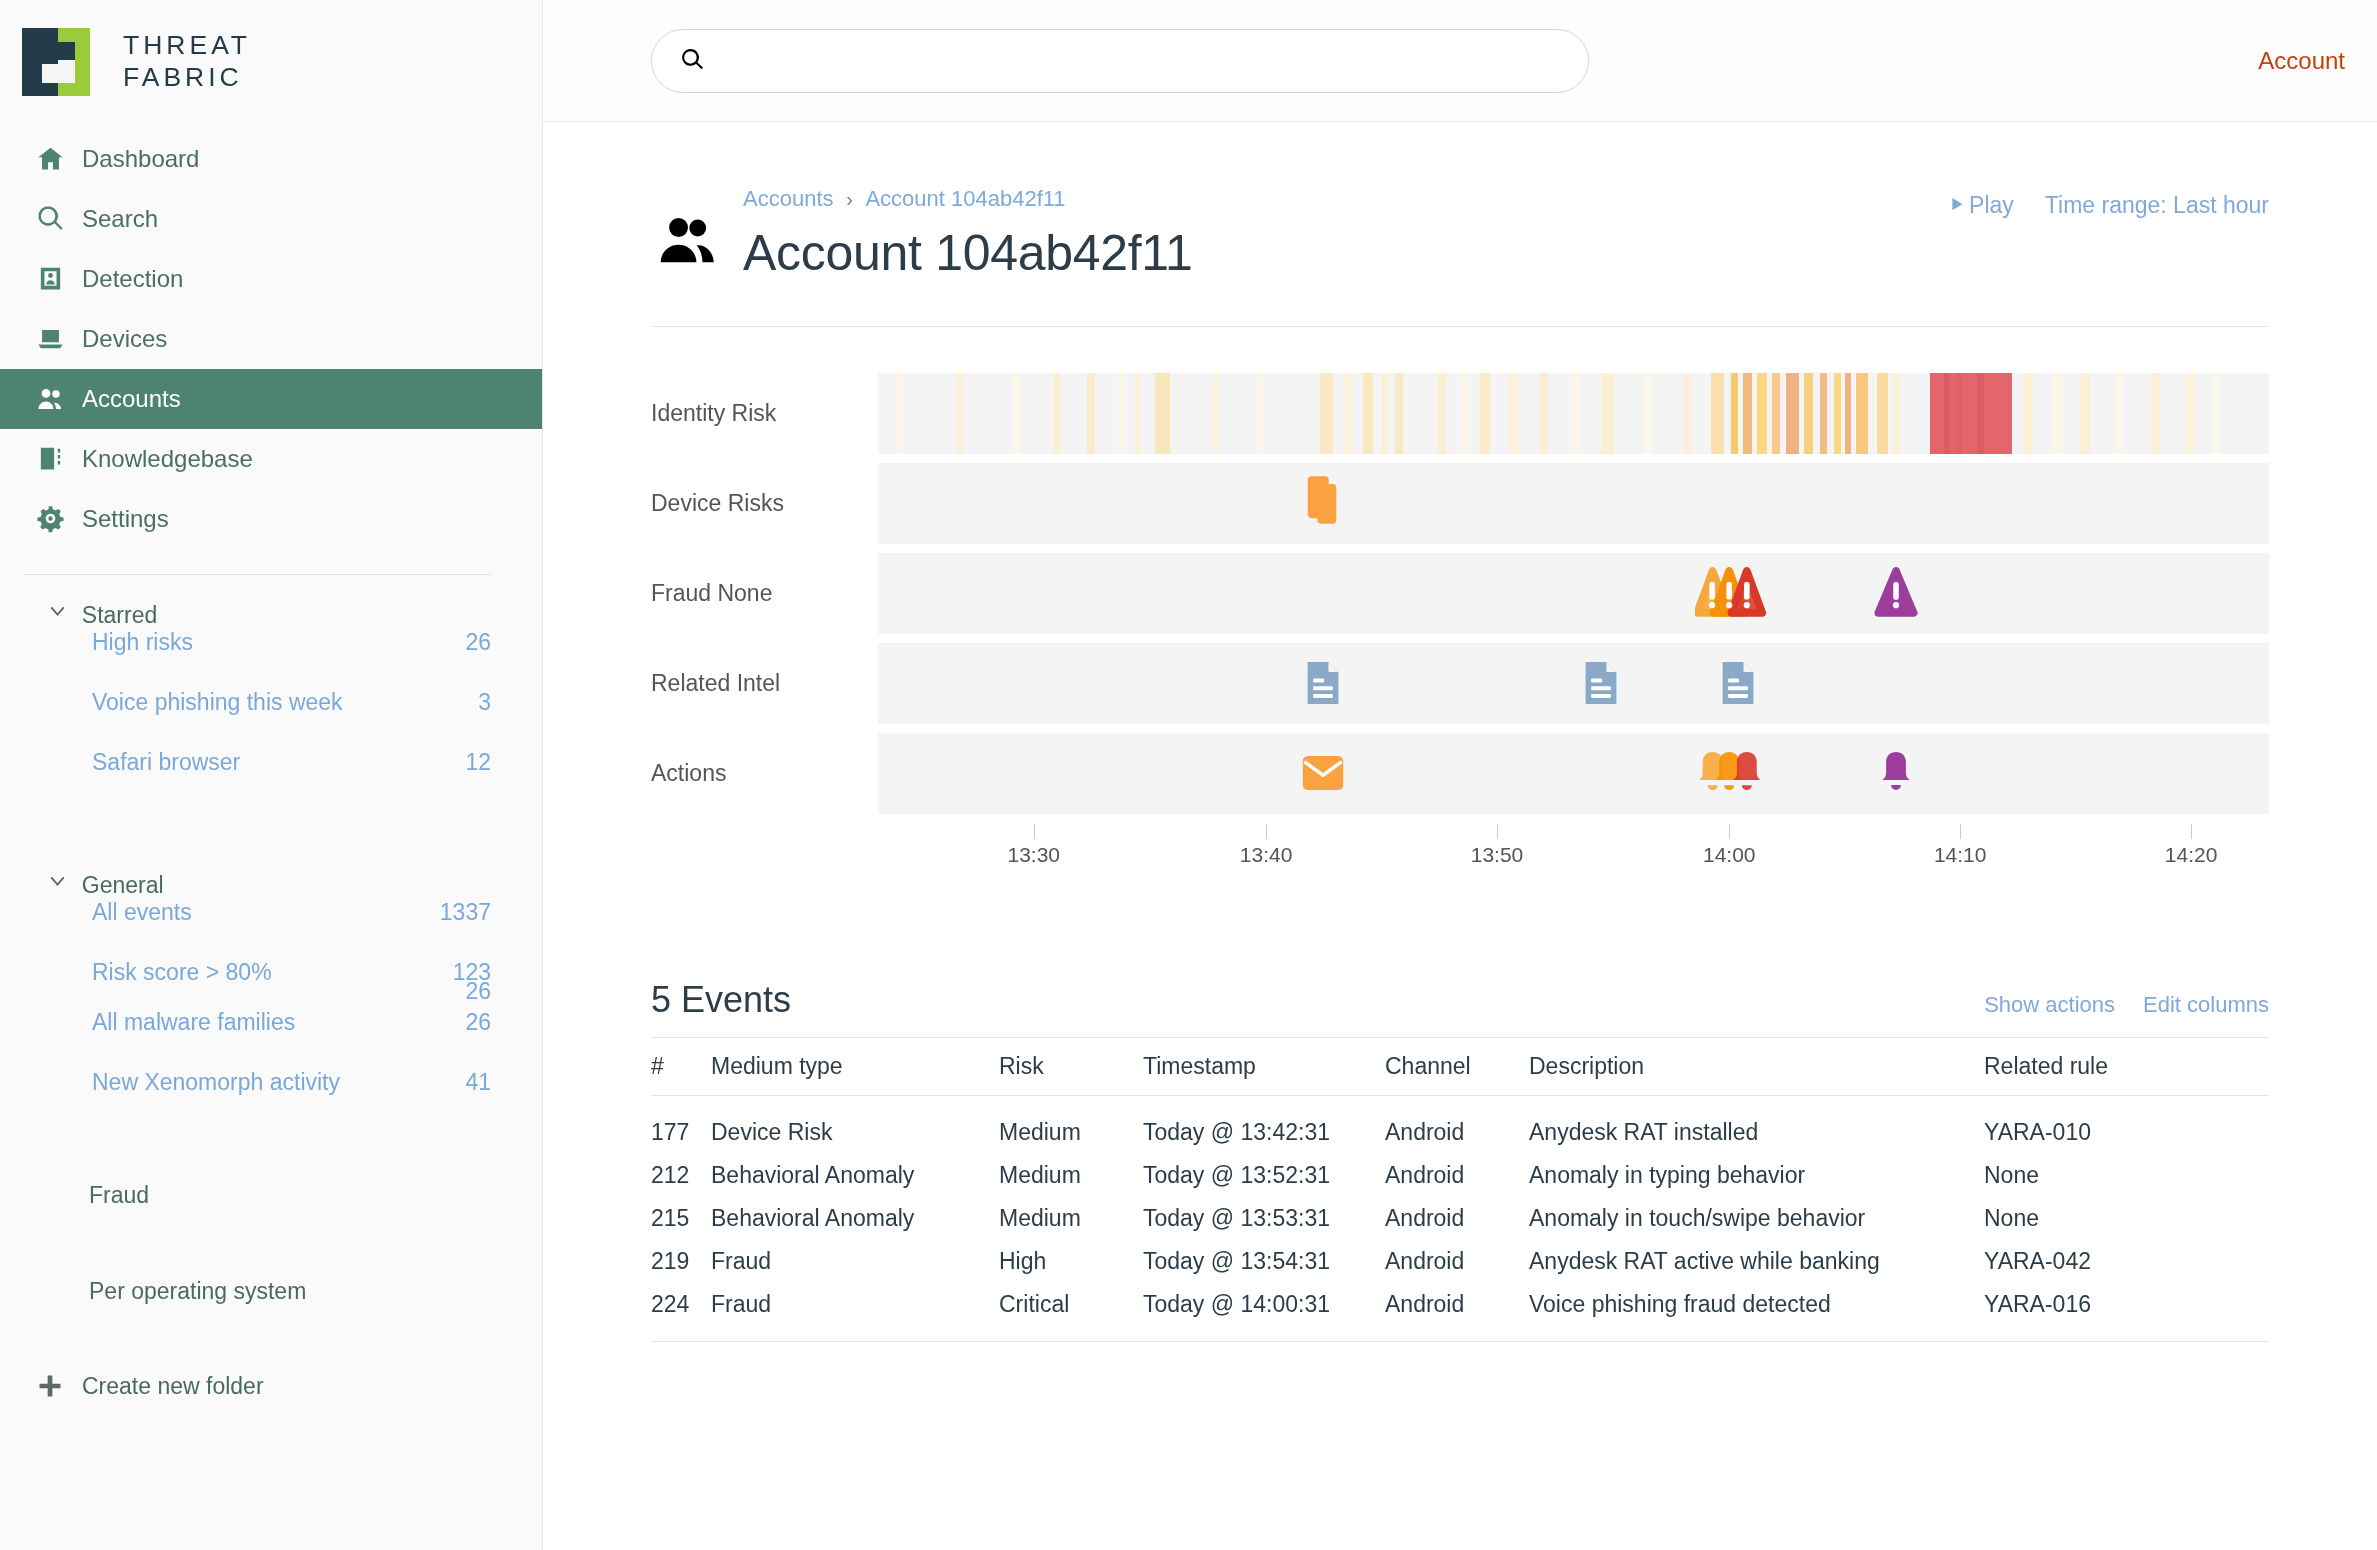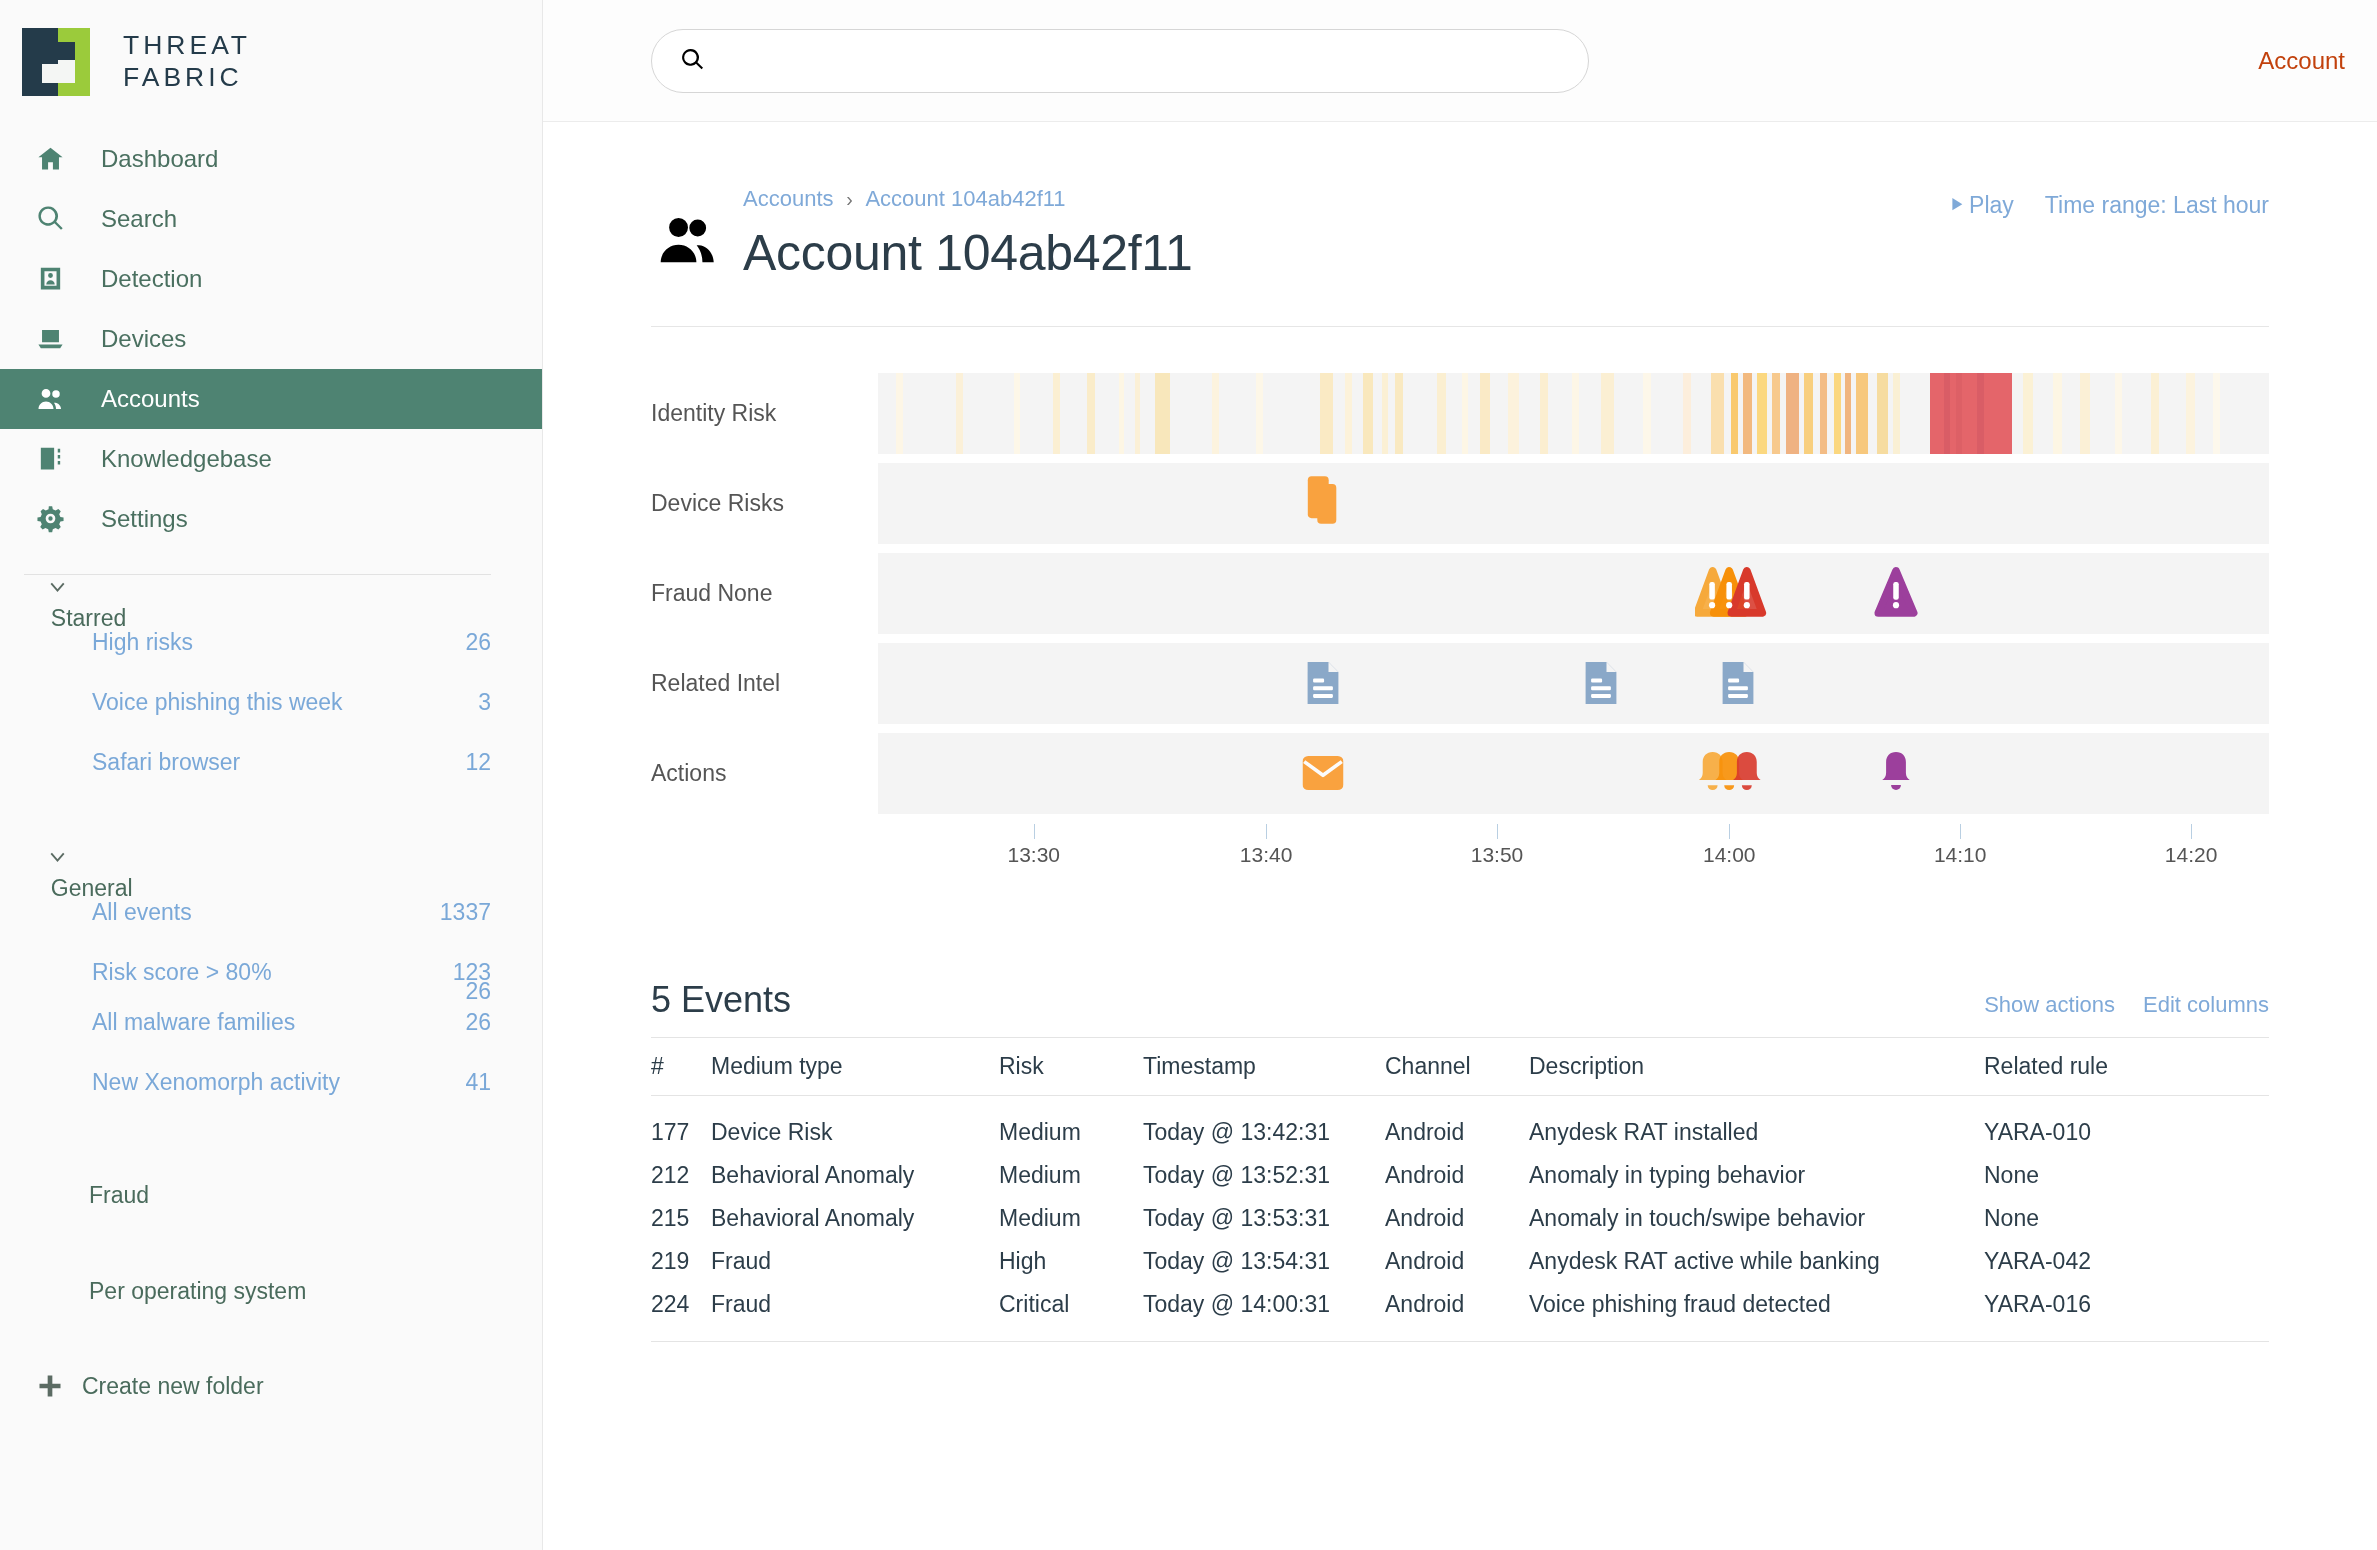--- a/index.html
+++ b/index.html
@@ -27,33 +27,32 @@
   .lm-cut   { position: absolute; left: 36px; top: 14px; width: 17.3px; height: 41px;  background: #f4f6f4; }
   .lm-cut2  { position: absolute; left: 36px; top: 14px; width: 17.3px; height: 18.4px;  background: #243b4a; }
   .logo-text { margin-left: 16px; font-size: 26.5px; line-height: 1.18; letter-spacing: 4px;
                color: #243b4a; font-weight: 400; }
 
   .nav { padding-top: 5.8px; }
   .nav-item {
     display: flex; align-items: center; height: 60px;
     padding-left: 36px; color: #4a7060; font-size: 24px;
     cursor: pointer;
-    gap: 19px;
   }
   .nav-item .ni-icon { width: 38px; flex: 0 0 38px; display: flex; align-items: center; }
   .nav-item .ni-label { margin-left: 8px; }
   .nav-item.active { background: #4e8372; color: #ffffff; }
   .nav-item.active svg { fill: #ffffff; }
   .nav-item svg { fill: #4e8372; }
 
   .divider { height: 0.6px; background: #e2e2e2; margin: 25px 51px 0 24px; }
 
   .group-head {
-    display: flex; align-items: flex-start; height: 55px;
-    padding-left: 45px; color: #4a6b5c; font-size: 23px; cursor: pointer; flex-direction: column;
+    display: flex; align-items: flex-end; height: 55px;
+    padding-left: 45px; color: #4a6b5c; font-size: 23px; cursor: pointer;
   }
   .chev { width: 31px; flex: 0 0 31px; }
   .group-head .gh-label { margin-left: 5.8px; }
 
   .folder-row {
     display: flex; align-items: baseline; height: 60px;
     padding: 0 51px 0 92px; color: #7aa8d8; font-size: 23px; cursor: pointer;
   }
   .folder-row .fr-label { flex: 1; }
   .folder-row .fr-count { color: #7aa8d8; font-size: 23px; }

